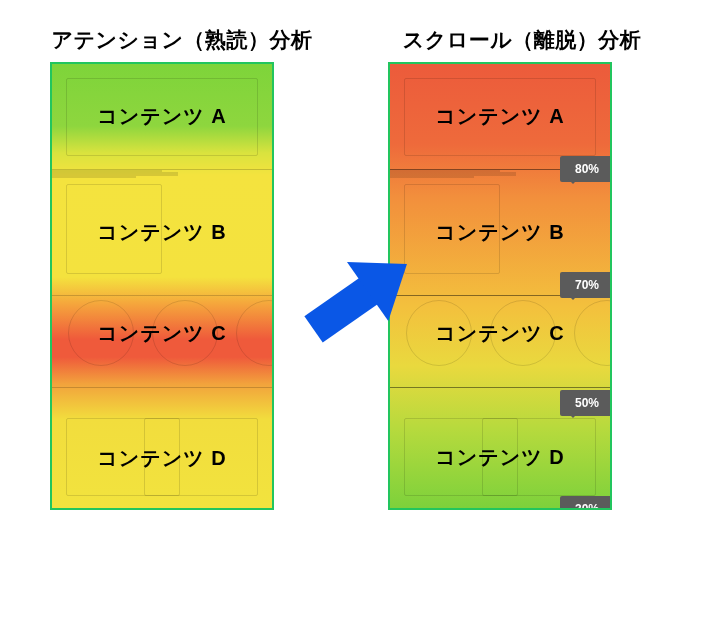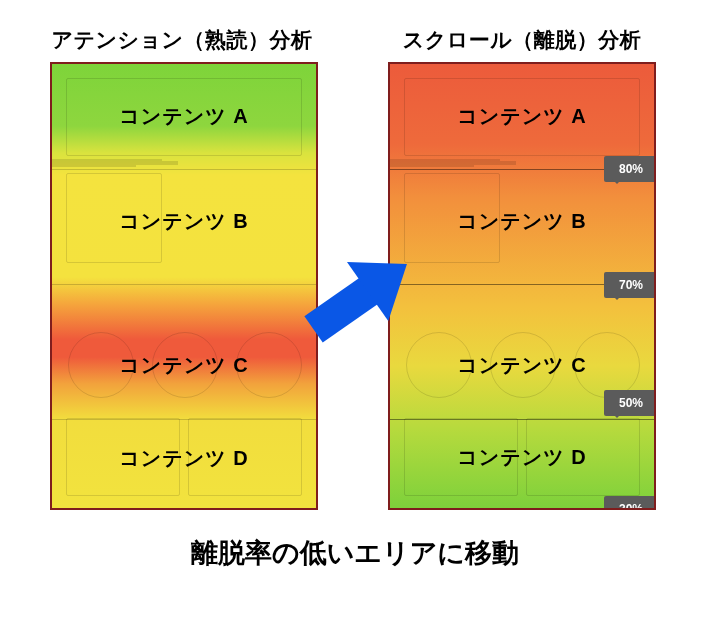--- a/index.html
+++ b/index.html
@@ -17,23 +17,23 @@
     color: #000;
     text-align: center;
     position: absolute;
   }
   .title-left  { left: 42px;  top: 26px; width: 280px; }
   .title-right { left: 382px; top: 26px; width: 280px; }
 
   .panel {
     position: absolute;
     top: 62px;
-    width: 268px;
+    width: 224px;
     height: 448px;
-    border: 2px solid #7f1d1d;
+    border: 2px solid #22c55e;
     overflow: hidden;
   }
   .panel-left  { left: 50px; }
   .panel-right { left: 388px; }
 
   .heat-bg {
     position: absolute; inset: 0;
   }
   
   .heat-attention {
@@ -63,22 +63,22 @@
   }
 
   .row {
     position: absolute;
     left: 0; right: 0;
     border-bottom: 1px solid rgba(0,0,0,.18);
   }
   .row:last-child { border-bottom: none; }
   .panel-right .row { border-bottom: 1px solid rgba(0,0,0,.45); }
   .row-a { top: 0;     height: 106px; }
-  .row-b { top: 95px; height: 126px; }
-  .row-c { top: 248px; height: 108px; }
+  .row-b { top: 106px; height: 126px; }
+  .row-c { top: 216px; height: 108px; }
   .row-d { top: 340px; height: 108px; padding-left: 36px; }
 
   .wire {
     position: absolute;
     border: 1px solid rgba(0,0,0,.12);
     border-radius: 2px;
   }
   .wire-a { left: 14px; top: 14px; right: 14px; height: 78px; }
   .wire-b-img { left: 14px; top: 14px; width: 96px; height: 90px; }
   .wire-b-line { right: 14px; height: 2px; background: rgba(0,0,0,.12); border: none; }
@@ -234,14 +234,13 @@
 <div class="arrow-wrap">
   <svg viewBox="0 0 140 140" width="140" height="140">
     <g transform="rotate(-35 70 70)">
       <rect x="18" y="56" width="70" height="32" fill="#0a57e6"></rect>
       <polygon points="84,36 132,72 84,108" fill="#0a57e6"></polygon>
     </g>
   </svg>
 </div>
 
 <div class="caption">
-  <div>離脱率の低いエリアに移動</div>
 </div>
 
 </body></html>

